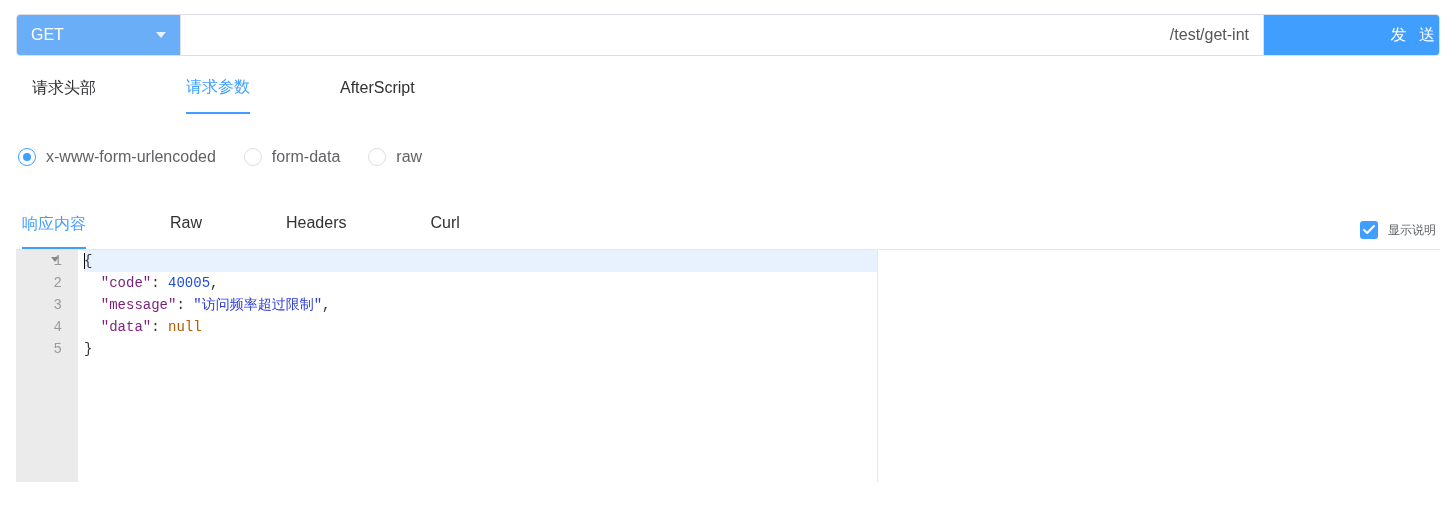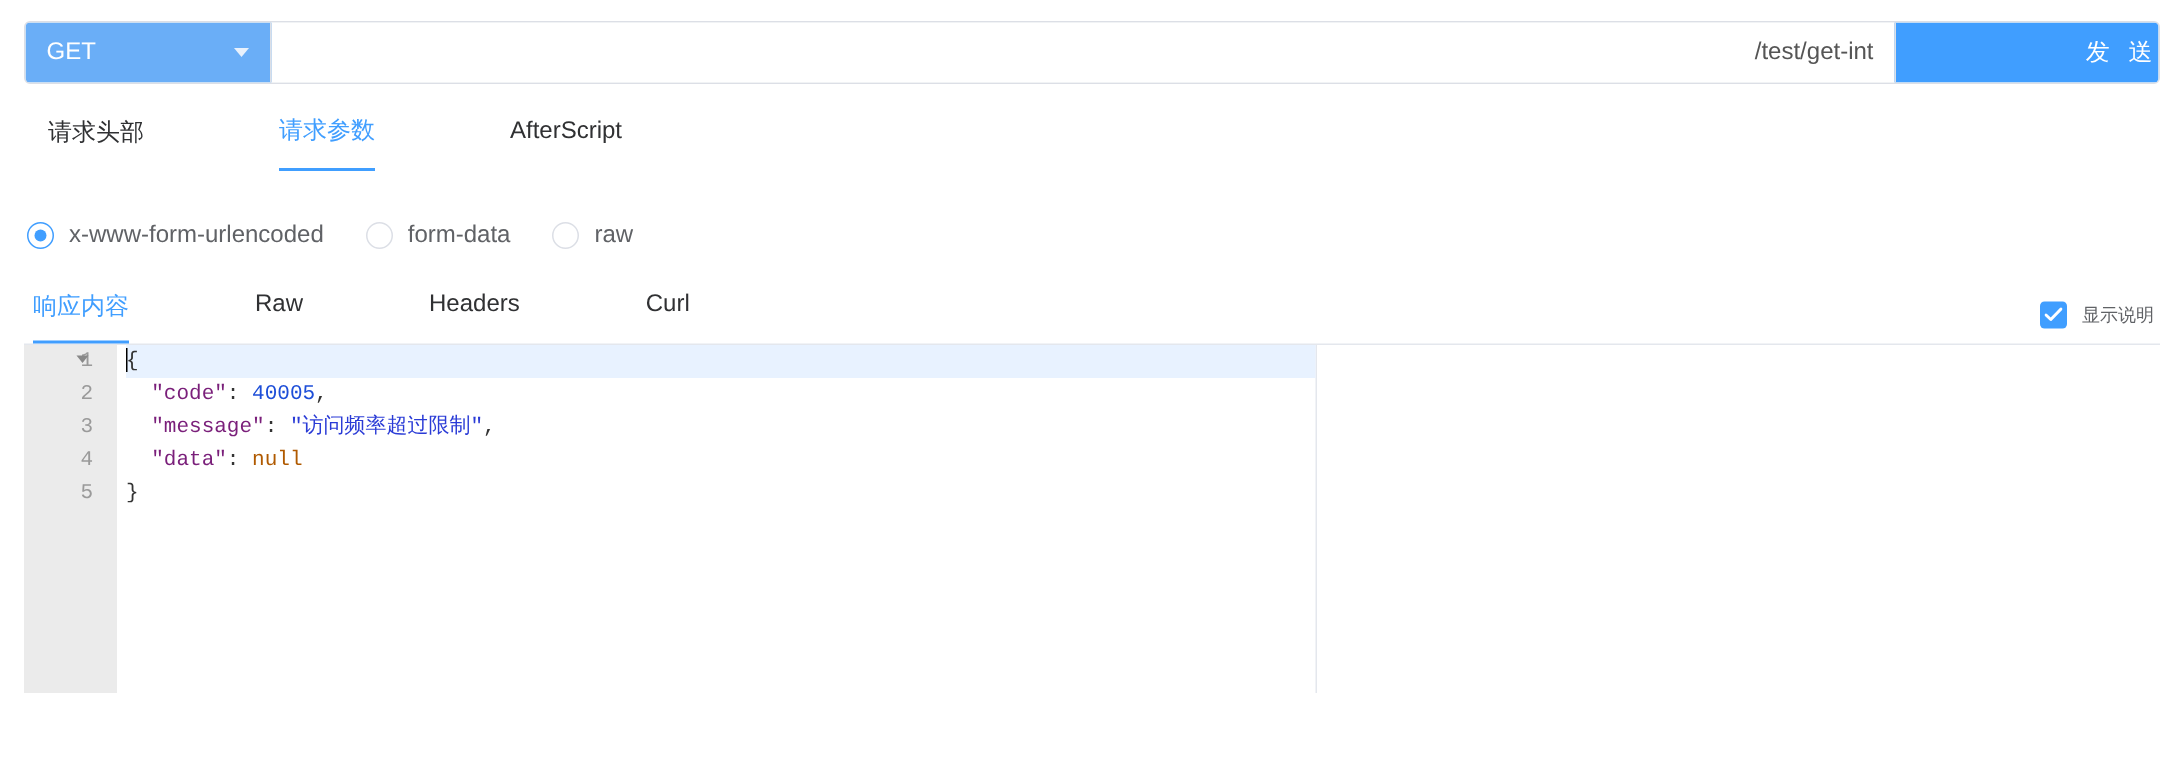--- a/index.html
+++ b/index.html
@@ -118,21 +118,21 @@
     width: 8px; height: 8px;
     border-radius: 50%;
     background: #409eff;
   }
 
   
   .resp-tabs-wrap {
     display: flex;
     align-items: flex-end;
     justify-content: space-between;
-    margin-top: 28px;
+    margin-top: 48px;
     border-bottom: 1px solid #e4e7ed;
     padding-right: 4px;
   }
   .resp-tabs {
     display: flex;
     gap: 84px;
     padding-left: 6px;
   }
   .resp-tab {
     font-size: 16px;

